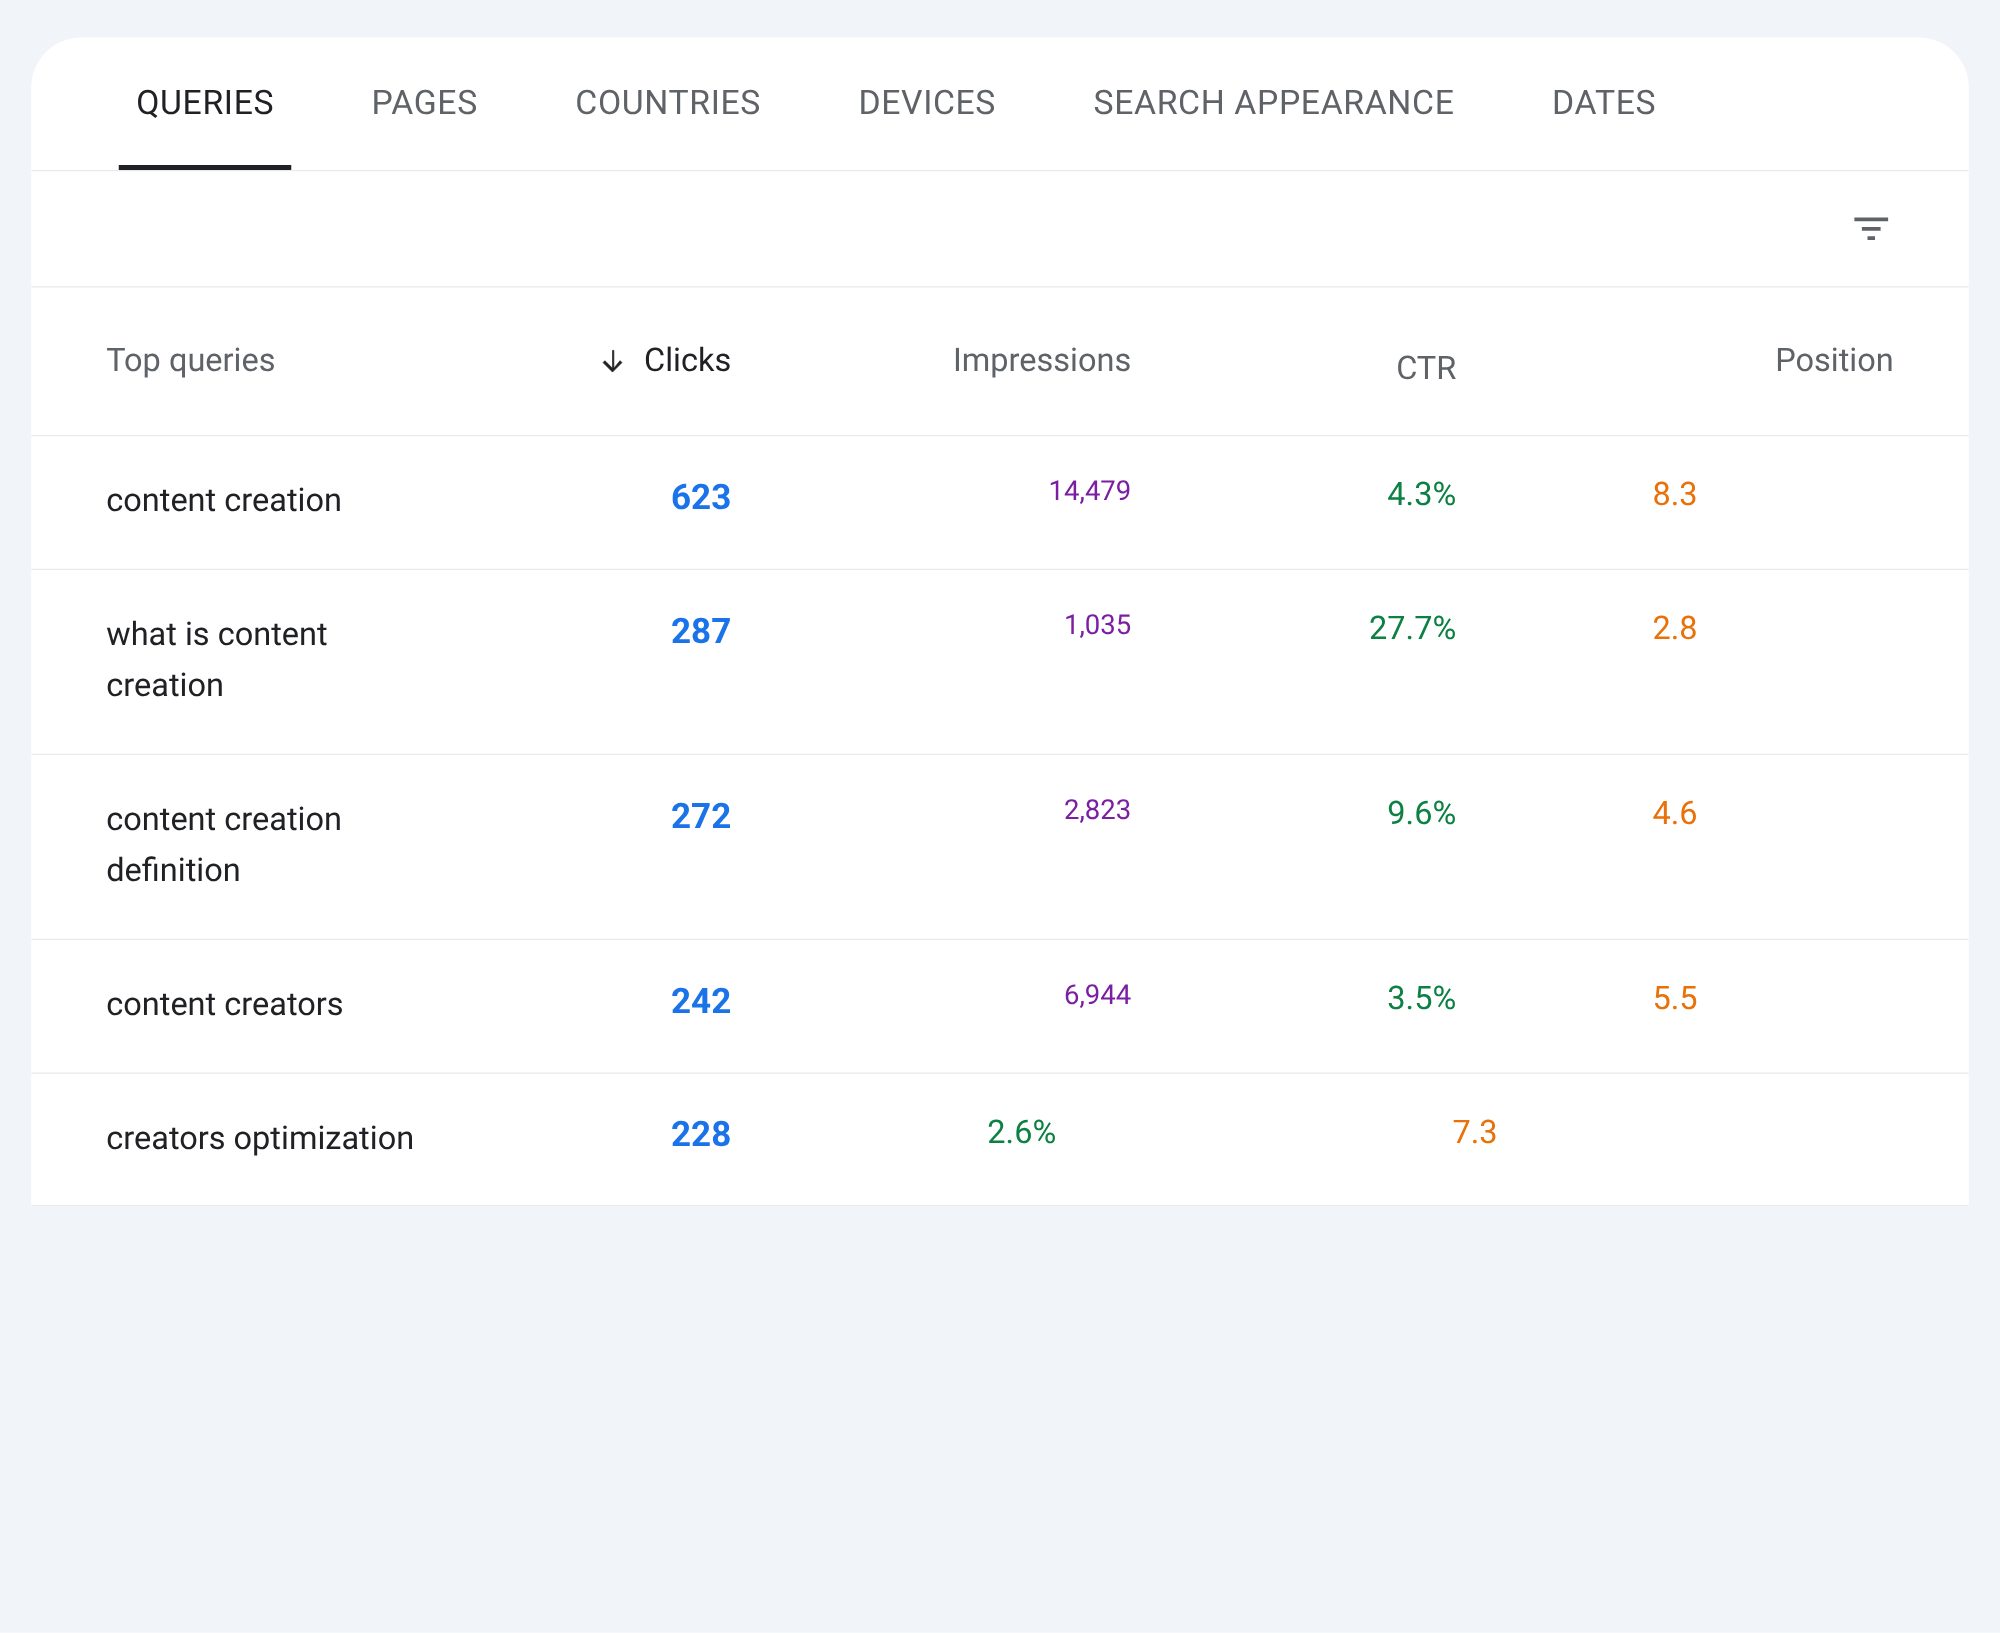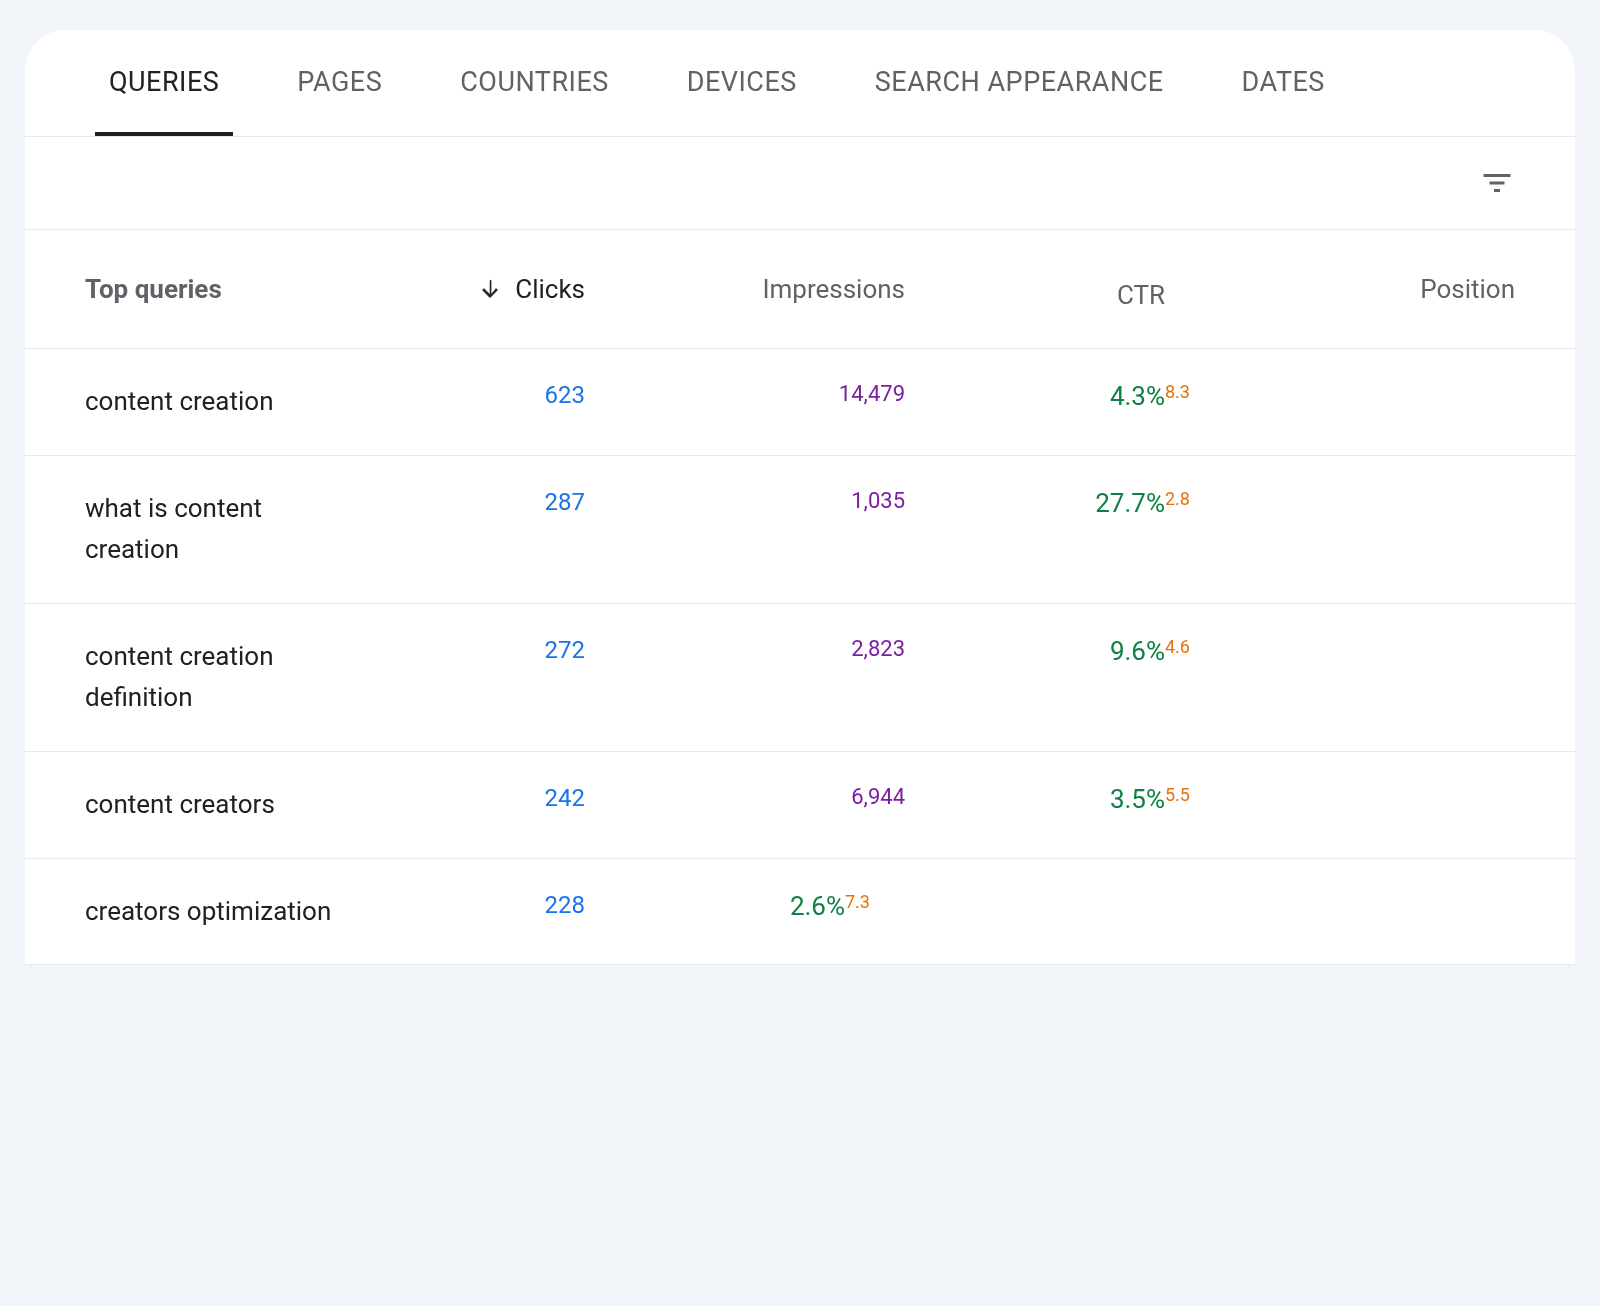--- a/index.html
+++ b/index.html
@@ -63,21 +63,21 @@
     .table-header {
       display: flex;
       padding: 38px 60px;
       border-bottom: 1px solid #e8eaed;
       align-items: center;
     }
     .col-query {
       flex: 0 0 280px;
       font-size: 26px;
       color: #5f6368;
-      font-weight: 700;
+      font-weight: 400;
     }
     .col-clicks {
       flex: 0 0 220px;
       font-size: 26px;
       color: #202124;
       font-weight: 400;
       text-align: right;
       display: flex;
       align-items: center;
       justify-content: flex-end;
@@ -116,41 +116,42 @@
     }
     .row-query {
       flex: 0 0 280px;
       font-size: 26px;
       color: #202124;
       line-height: 1.6;
       padding-right: 20px;
     }
     .row-clicks {
       flex: 0 0 220px;
-      font-size: 24px;
+      font-size: 28px;
       color: #1a73e8;
       text-align: right;
+      font-weight: bold;
     }
     .row-impressions {
       flex: 0 0 320px;
       font-size: 22px;
       color: #7b1fa2;
       text-align: right;
     }
     .row-ctr {
       flex: 0 0 260px;
       font-size: 26px;
       color: #0d8043;
       text-align: right;
     }
     .row-position {
       flex: 1;
-      font-size: 18px;
+      font-size: 26px;
       color: #e8710a;
-      text-align: left;
+      text-align: center;
     }
     .fade-overlay {
       position: absolute;
       bottom: 0;
       left: 0;
       right: 0;
       height: 150px;
       background: linear-gradient(to bottom, rgba(255,255,255,0) 0%, rgba(241,245,249,0.95) 100%);
       pointer-events: none;
     }

